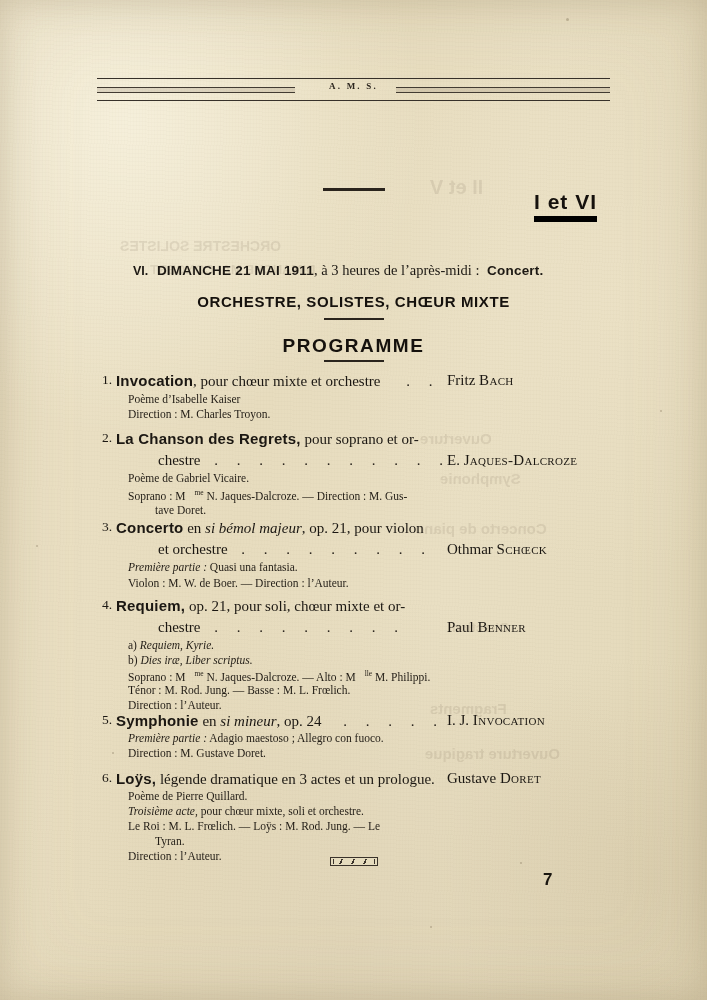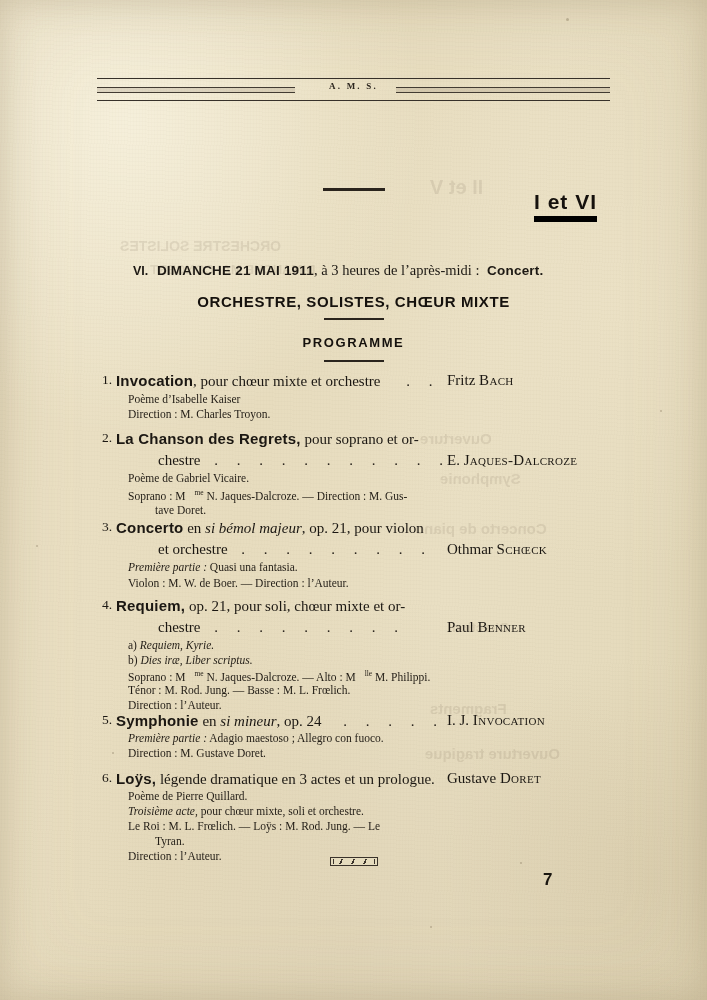--- a/index.html
+++ b/index.html
@@ -170,21 +170,21 @@
     font-size: 15px;
     letter-spacing: .6px;
     color: #15110d;
   }
   .prog-head {
     position: absolute;
     left: 0; right: 0;
     text-align: center;
     font-family: "Liberation Sans", sans-serif;
     font-weight: bold;
-    font-size: 13px;
+    font-size: 19px;
     letter-spacing: 1.6px;
     color: #15110d;
   }
 
   
   .entry { position: absolute; left: 0; width: 707px; }
   .num {
     position: absolute;
     left: 94px;
     width: 18px;

